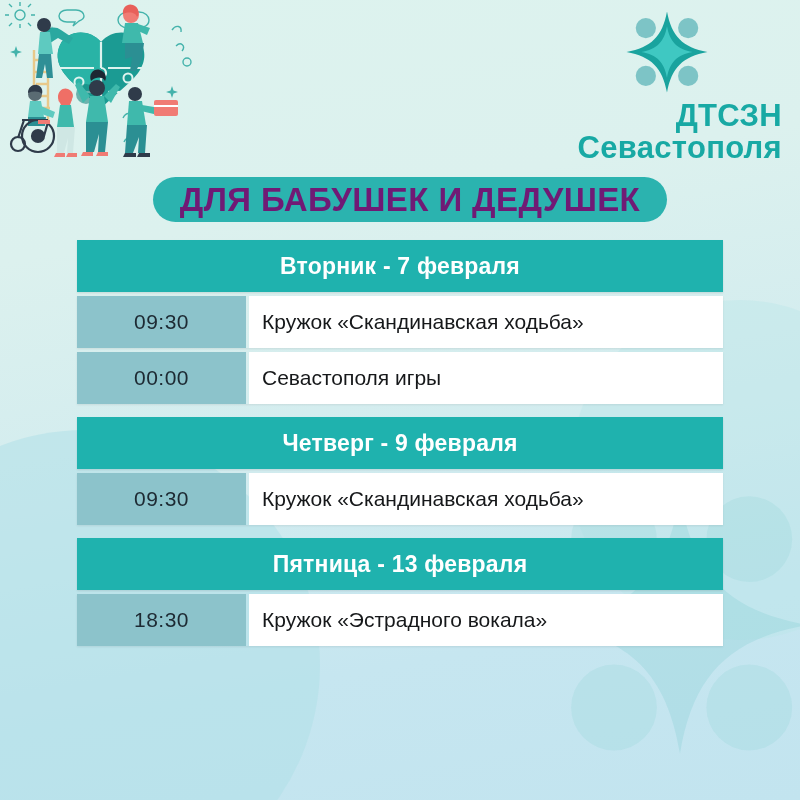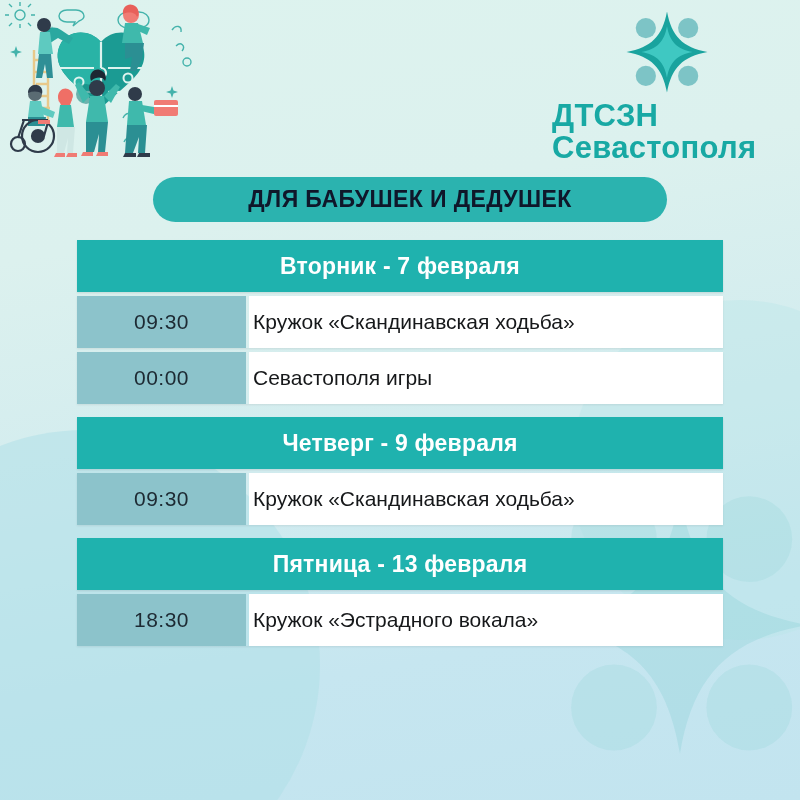--- a/index.html
+++ b/index.html
@@ -34,38 +34,38 @@
     position: absolute;
     right: -45px; bottom: 10px;
     width: 330px; height: 330px;
     opacity: .45;
   }
 
   
   .illus { position: absolute; left: 4px; top: 2px; width: 200px; height: 160px; }
 
   
-  .logo { position: absolute; right: 18px; top: 6px; width: 230px; text-align: left; }
+  .logo { position: absolute; right: 18px; top: 6px; width: 230px; text-align: right; }
   .logo-mark { width: 92px; height: 92px; margin: 0 auto 2px; display: block; }
   .logo-text { color: #18a9a4; font-weight: bold; line-height: 1.04; letter-spacing: .3px; }
   .logo-line1 { font-size: 31px; }
   .logo-line2 { font-size: 31px; }
 
   
   .title-pill {
     position: absolute;
     left: 153px; top: 177px;
     width: 514px; height: 45px;
     background: #2bb3af;
     border-radius: 23px;
     display: flex; align-items: center; justify-content: center;
   }
   .title-pill span {
-    color: #0f172a;
-    font-size: 23px;
+    color: #701a75;
+    font-size: 33px;
     font-weight: bold;
     letter-spacing: .4px;
   }
 
   
   .schedule {
     position: absolute;
     left: 77px; top: 240px;
     width: 646px;
   }
@@ -96,21 +96,21 @@
   }
   .event-time span {
     color: #1d2a33;
     font-size: 21px;
     letter-spacing: .5px;
   }
   .event-title {
     flex: 1 1 auto;
     background: #ffffff;
     display: flex; align-items: center;
-    padding-left: 4px;
+    padding-left: 13px;
     margin-left: 3px;
   }
   .event-title span {
     color: #16181a;
     font-size: 21px;
   }
 </style>
 </head>
 <body>
 

